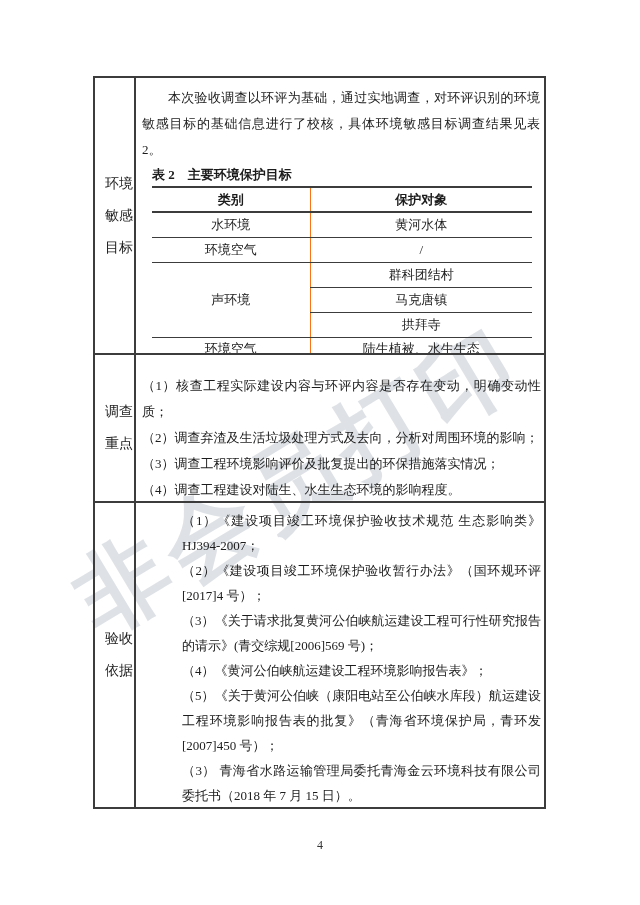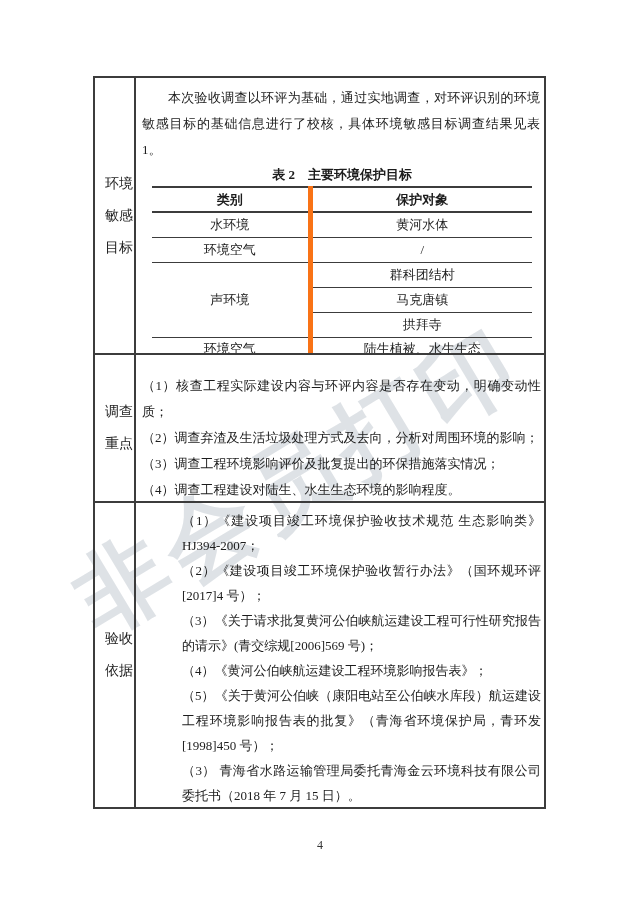--- a/index.html
+++ b/index.html
@@ -64,21 +64,20 @@
     margin: 7px 4px 0 6px;
     font-size: 13px;
     line-height: 26px;
     text-indent: 2em;
     text-align: justify;
   }
   .table-title {
     margin-top: 1px;
     width: 380px;
     margin-left: 16px;
-    text-align: center;
     font-size: 13px;
     font-weight: bold;
     line-height: 21px;
   }
   table.protection {
     margin-left: 16px;
     margin-top: 1px;
     width: 380px;
     border-collapse: collapse;
     border-top: 2px solid #3c3c3c;
@@ -88,21 +87,21 @@
     text-align: center;
     vertical-align: middle;
     height: 25px;
     font-weight: normal;
     padding: 0;
   }
   table.protection th { font-weight: bold; border-bottom: 2px solid #3c3c3c; }
   table.protection td { border-bottom: 1px solid #3c3c3c; }
   table.protection tr.last td { border-bottom: 2px solid #3c3c3c; }
   table.protection .col-cat { width: 158px; text-align: center; }
-  table.protection .col-obj { width: 222px; border-left: 5px solid #f97316; }
+  table.protection .col-obj { width: 222px; border-left: 1px solid #f97316; }
 
   
   .items { padding: 18px 3px 0 6px; }
   .items .item {
     font-size: 13px;
     line-height: 26px;
     text-align: justify;
   }
   .row-basis .items { padding-top: 5px; }
   .row-basis .items .item { line-height: 25px; margin-left: 40px; }
@@ -124,21 +123,21 @@
 
   <div class="watermark">非会员打印</div>
 
   <div class="outer">
 
     <div class="row row-sensitive">
       <div class="label-col">环境
 敏感
 目标</div>
       <div class="content-col">
-        <div class="intro-para">本次验收调查以环评为基础，通过实地调查，对环评识别的环境敏感目标的基础信息进行了校核，具体环境敏感目标调查结果见表 1。</div>
+        <div class="intro-para">本次验收调查以环评为基础，通过实地调查，对环评识别的环境敏感目标的基础信息进行了校核，具体环境敏感目标调查结果见表 2。</div>
         <div class="table-title">表 2　主要环境保护目标</div>
         <table class="protection">
           <tbody>
             <tr>
               <th class="col-cat">类别</th>
               <th class="col-obj">保护对象</th>
             </tr>
             <tr>
               <td class="col-cat">水环境</td>
               <td class="col-obj">黄河水体</td>
@@ -181,21 +180,21 @@
 
     <div class="row row-basis">
       <div class="label-col">验收
 依据</div>
       <div class="content-col">
         <div class="items">
           <div class="item">（1）《建设项目竣工环境保护验收技术规范 生态影响类》HJ394-2007；</div>
           <div class="item">（2）《建设项目竣工环境保护验收暂行办法》（国环规环评[2017]4 号）；</div>
           <div class="item">（3）《关于请求批复黄河公伯峡航运建设工程可行性研究报告的请示》(青交综规[2006]569 号)；</div>
           <div class="item">（4）《黄河公伯峡航运建设工程环境影响报告表》；</div>
-          <div class="item">（5）《关于黄河公伯峡（康阳电站至公伯峡水库段）航运建设工程环境影响报告表的批复》（青海省环境保护局，青环发[1998]450 号）；</div>
+          <div class="item">（5）《关于黄河公伯峡（康阳电站至公伯峡水库段）航运建设工程环境影响报告表的批复》（青海省环境保护局，青环发[2007]450 号）；</div>
           <div class="item">（3） 青海省水路运输管理局委托青海金云环境科技有限公司委托书（2018 年 7 月 15 日）。</div>
         </div>
       </div>
     </div>
 
   </div>
 
   <div class="page-number">4</div>
 
 </div>

